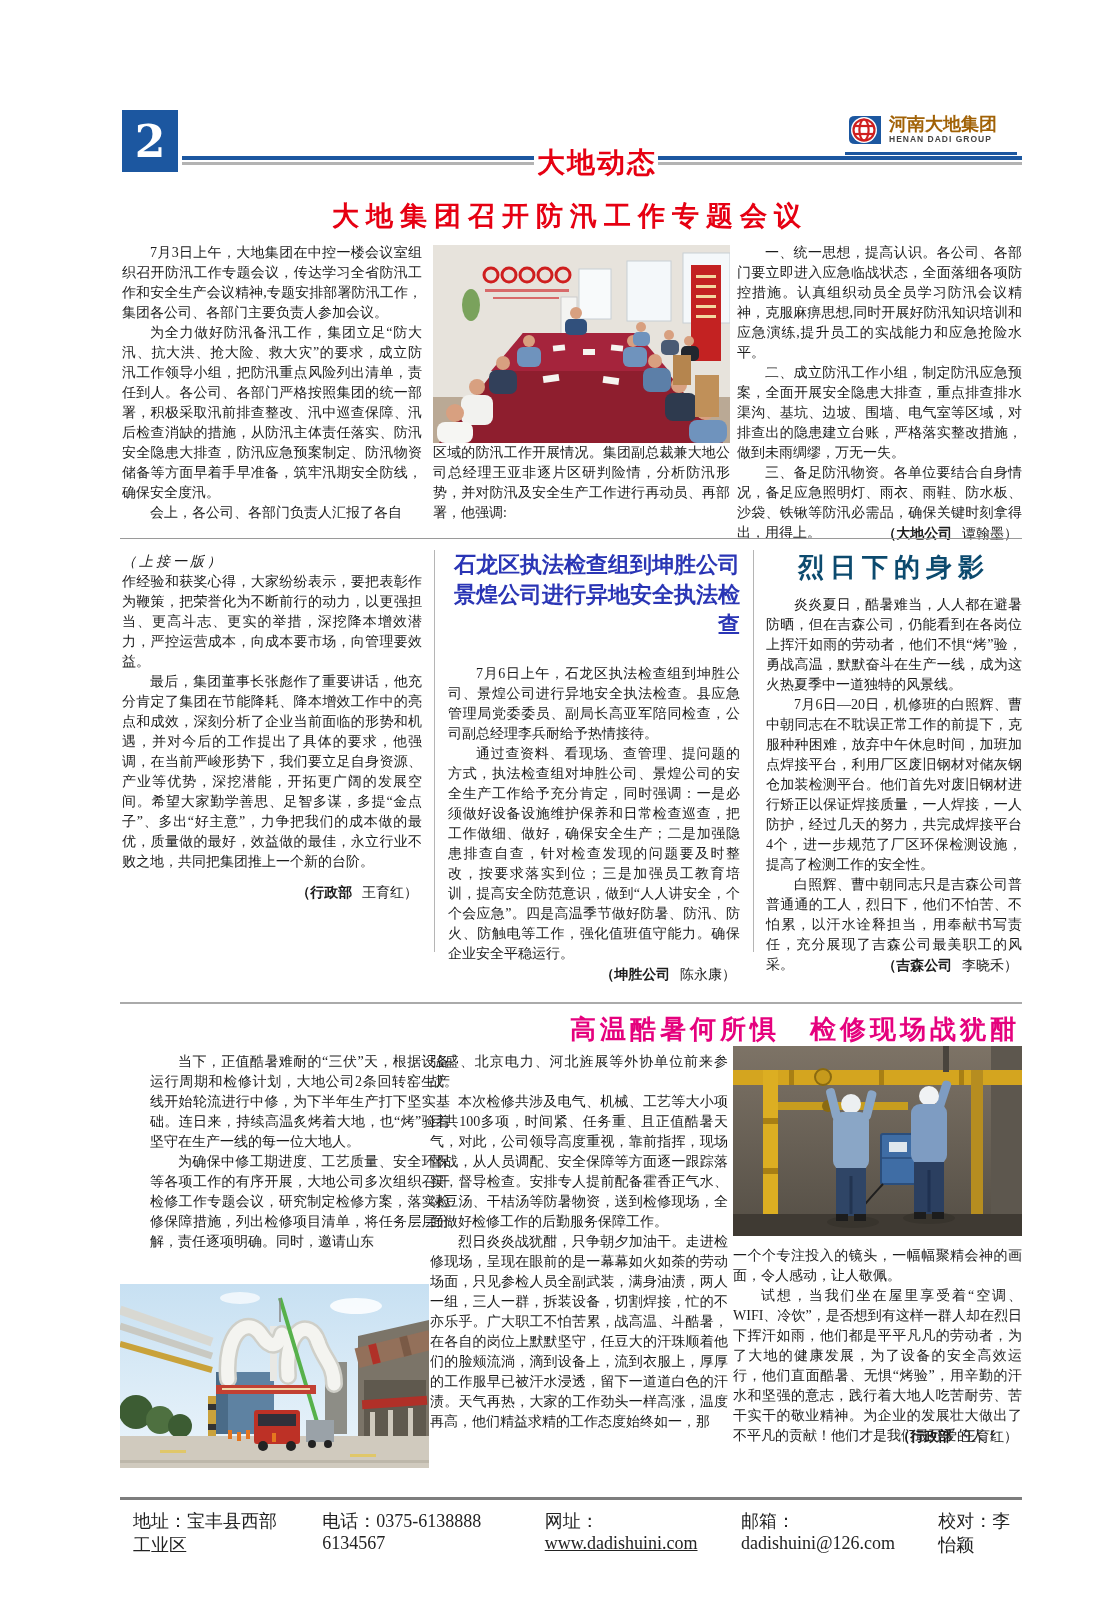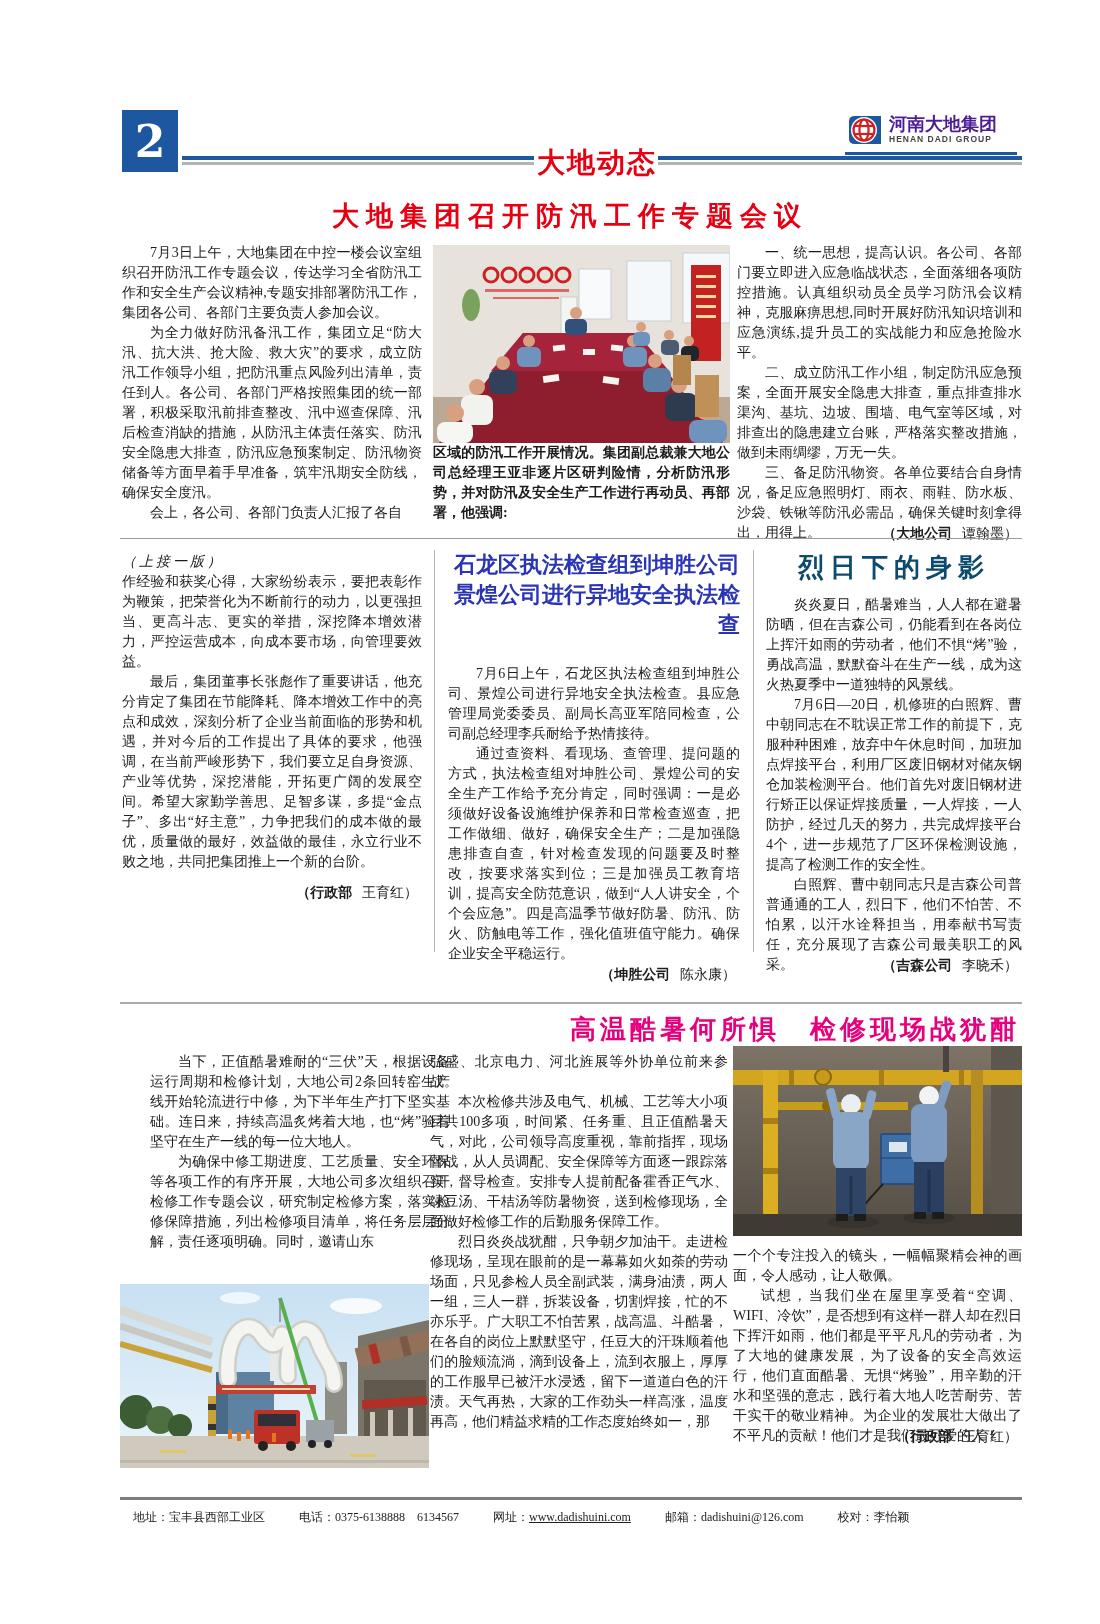--- a/index.html
+++ b/index.html
@@ -10,21 +10,21 @@
   .pagenum{left:122px;top:110px;width:56px;height:62px;background:#1c57a0;color:#fff;
            display:flex;align-items:center;justify-content:center;
            font:bold 44px "DejaVu Serif",serif;}
   .hrule{height:0;border-top:4px solid #1c57a0;}
   .hrule:after{content:"";display:block;margin-top:2px;border-top:3px solid #b3b3b3;}
   .rule-left{left:182px;top:156px;width:352px;}
   .rule-right{left:658px;top:156px;width:364px;}
   .section-title{left:534px;top:144px;width:126px;text-align:center;color:#e60012;
                  font:bold 28px "Liberation Sans","DejaVu Sans",sans-serif;letter-spacing:2px;}
   .logo{left:845px;top:114px;display:flex;gap:6px;align-items:flex-start;}
-  .logo-cn{font:bold 18px "Liberation Sans","DejaVu Sans",sans-serif;color:#4c1d95;line-height:20px;}
+  .logo-cn{font:bold 18px "Liberation Sans","DejaVu Sans",sans-serif;color:#a16207;line-height:20px;}
   .logo-en{font:bold 8.5px "Liberation Sans","DejaVu Sans",sans-serif;color:#444;letter-spacing:1px;}
   .logo-bar{left:845px;top:152px;width:172px;height:3px;background:#1c57a0;}
   
   .a1-title{left:120px;top:198px;width:900px;text-align:center;color:#e60012;
             font:bold 27px "Liberation Sans","DejaVu Sans",sans-serif;letter-spacing:7px;}
   .col{font-size:14px;line-height:20px;text-align:justify;}
   .col p{margin:0;}
   .ind{text-indent:2em;}
   .a1c1{left:122px;top:243px;width:300px;}
   .a1c3{left:737px;top:243px;width:285px;}
@@ -51,21 +51,21 @@
             font:bold 26px "Liberation Sans","DejaVu Sans",sans-serif;letter-spacing:4px;}
   .b1{left:122px;top:1052px;width:300px;margin-left:28px;}
   .b2{left:430px;top:1052px;width:298px;}
   .b3{left:733px;top:1246px;width:289px;}
   .photo{display:block;}
   .ph1{left:433px;top:245px;}
   .ph2{left:120px;top:1284px;}
   .ph3{left:733px;top:1046px;}
   
   .footer-rule{left:120px;top:1497px;width:902px;height:3px;background:#7d7d7d;}
-  .footer{left:133px;top:1509px;width:890px;display:flex;gap:34px;font-size:12px;color:#222;}
+  .footer{left:133px;top:1509px;width:890px;display:flex;gap:34px;font-size:18px;color:#222;}
   .u{text-decoration:underline;}
 </style>
 </head>
 <body>
 
 <div class="page">
 
   <div class="abs pagenum">
     <span>2</span>
   </div>
@@ -150,21 +150,21 @@
         <circle cx="236" cy="90" r="5" fill="#d8a080"></circle>
           <rect x="228" y="95" width="18" height="15" rx="5" fill="#4a5b74"></rect>
         <circle cx="256" cy="96" r="5" fill="#d8a080"></circle>
           <rect x="248" y="101" width="18" height="15" rx="5" fill="#21262e"></rect>
         <circle cx="208" cy="82" r="5" fill="#d8a080"></circle>
           <rect x="200" y="87" width="17" height="14" rx="5" fill="#6f93bd"></rect>
       </g>
       <rect x="262" y="130" width="24" height="42" fill="#c09059"></rect>
       <rect x="240" y="110" width="18" height="30" fill="#b5854e"></rect>
     </svg>
-    <div class="col caption" style="width:297px;font-weight:bold;">区域的防汛工作开展情况。集团副总裁兼大地公司总经理王亚非逐片区研判险情，分析防汛形势，并对防汛及安全生产工作进行再动员、再部署，他强调:</div>
+    <div class="col caption" style="width:297px;">区域的防汛工作开展情况。集团副总裁兼大地公司总经理王亚非逐片区研判险情，分析防汛形势，并对防汛及安全生产工作进行再动员、再部署，他强调:</div>
   </div>
 
   <div class="abs col a1c3">
     <p class="ind">一、统一思想，提高认识。各公司、各部门要立即进入应急临战状态，全面落细各项防控措施。认真组织动员全员学习防汛会议精神，克服麻痹思想,同时开展好防汛知识培训和应急演练,提升员工的实战能力和应急抢险水平。</p>
     <p class="ind">二、成立防汛工作小组，制定防汛应急预案，全面开展安全隐患大排查，重点排查排水渠沟、基坑、边坡、围墙、电气室等区域，对排查出的隐患建立台账，严格落实整改措施，做到未雨绸缪，万无一失。</p>
     <p class="ind">三、备足防汛物资。各单位要结合自身情况，备足应急照明灯、雨衣、雨鞋、防水板、沙袋、铁锹等防汛必需品，确保关键时刻拿得出，用得上。</p>
     <p class="sig-line pull">
       <b>（大地公司</b><span class="sig-name">谭翰墨）</span>
     </p>
   </div>

